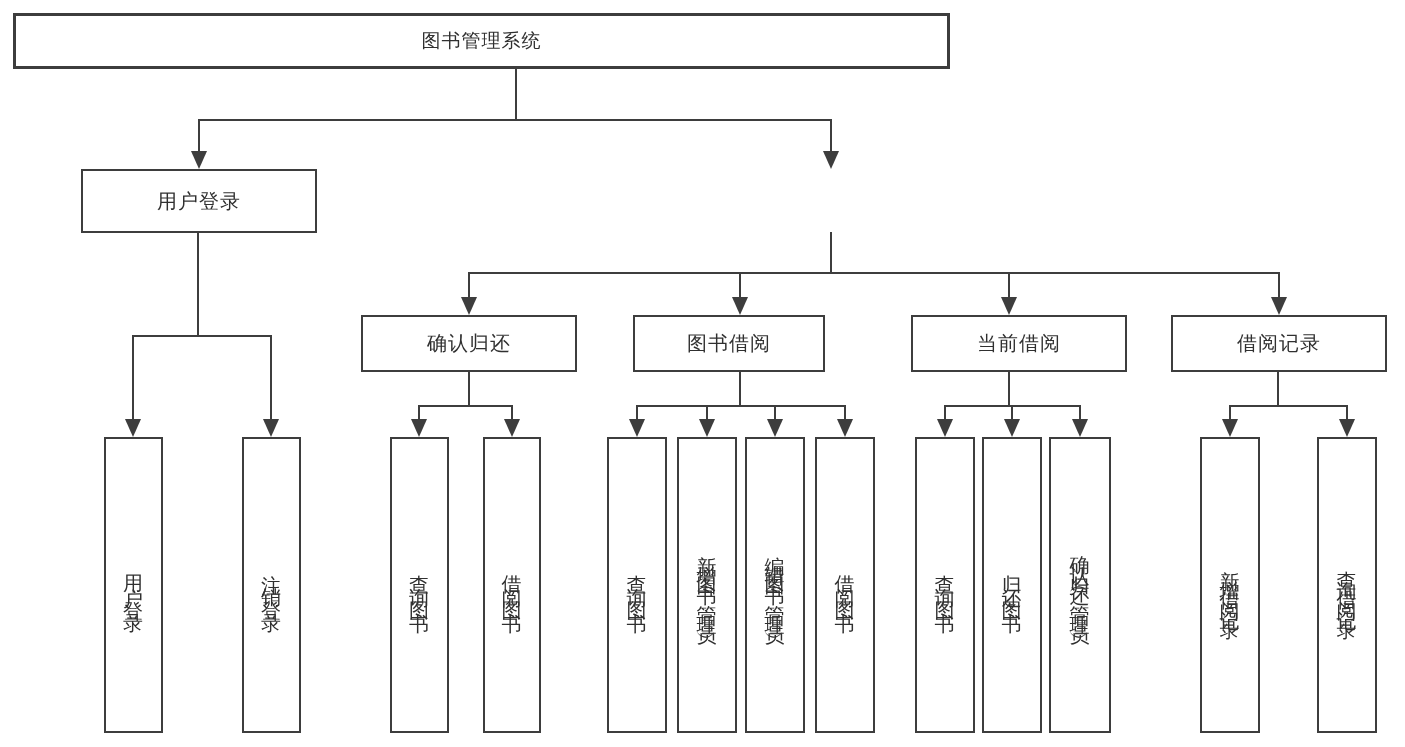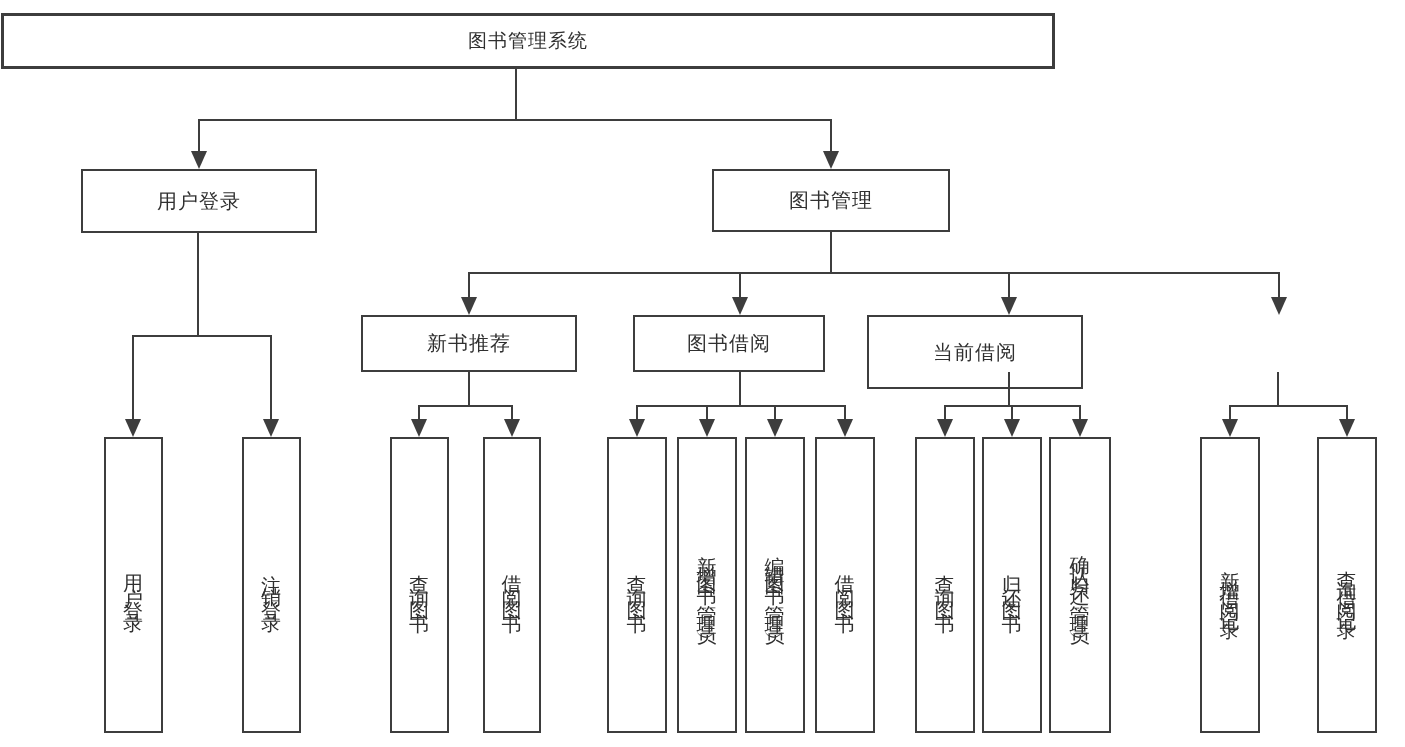--- a/index.html
+++ b/index.html
@@ -49,53 +49,53 @@
     letter-spacing:1px;
     z-index:5;
     white-space:nowrap;
   }
 </style>
 </head>
 <body>
 
 <div class="canvas">
 
-  <div class="box root" style="left:1px;top:13px;width:1054px;height:56px;">图书管理系统</div>
+  <div class="box root" style="left:13px;top:13px;width:937px;height:56px;">图书管理系统</div>
 
   <div class="vline" style="left:515px;top:69px;height:52px;"></div>
   <div class="hline" style="left:198px;top:119px;width:634px;"></div>
   <div class="vline" style="left:198px;top:119px;height:34px;"></div>
   <div class="arrow" style="left:191px;top:151px;"></div>
   <div class="vline" style="left:830px;top:119px;height:34px;"></div>
   <div class="arrow" style="left:823px;top:151px;"></div>
 
   <div class="box" style="left:81px;top:169px;width:236px;height:64px;">用户登录</div>
-  <div class="box" style="left:712px;top:169px;width:238px;height:63px;">图书管理</div>
 
   <div class="vline" style="left:197px;top:233px;height:104px;"></div>
   <div class="hline" style="left:132px;top:335px;width:140px;"></div>
   <div class="vline" style="left:132px;top:335px;height:86px;"></div>
   <div class="arrow" style="left:125px;top:419px;"></div>
   <div class="vline" style="left:270px;top:335px;height:86px;"></div>
   <div class="arrow" style="left:263px;top:419px;"></div>
 
   <div class="vline" style="left:830px;top:232px;height:42px;"></div>
   <div class="hline" style="left:468px;top:272px;width:812px;"></div>
   <div class="vline" style="left:468px;top:272px;height:27px;"></div>
   <div class="arrow" style="left:461px;top:297px;"></div>
   <div class="vline" style="left:739px;top:272px;height:27px;"></div>
   <div class="arrow" style="left:732px;top:297px;"></div>
   <div class="vline" style="left:1008px;top:272px;height:27px;"></div>
   <div class="arrow" style="left:1001px;top:297px;"></div>
   <div class="vline" style="left:1278px;top:272px;height:27px;"></div>
   <div class="arrow" style="left:1271px;top:297px;"></div>
 
-  <div class="box" style="left:361px;top:315px;width:216px;height:57px;">新书推荐</div>
+  <div class="box" style="left:361px;top:315px;width:216px;height:57px;">确认归还</div>
   <div class="box" style="left:633px;top:315px;width:192px;height:57px;">图书借阅</div>
-  <div class="box" style="left:867px;top:315px;width:216px;height:74px;">当前借阅</div>
+  <div class="box" style="left:911px;top:315px;width:216px;height:57px;">当前借阅</div>
+  <div class="box" style="left:1171px;top:315px;width:216px;height:57px;">借阅记录</div>
 
   <div class="vline" style="left:468px;top:372px;height:35px;"></div>
   <div class="hline" style="left:418px;top:405px;width:95px;"></div>
   <div class="vline" style="left:418px;top:405px;height:16px;"></div>
   <div class="arrow" style="left:411px;top:419px;"></div>
   <div class="vline" style="left:511px;top:405px;height:16px;"></div>
   <div class="arrow" style="left:504px;top:419px;"></div>
 
   <div class="vline" style="left:739px;top:372px;height:35px;"></div>
   <div class="hline" style="left:636px;top:405px;width:210px;"></div>

